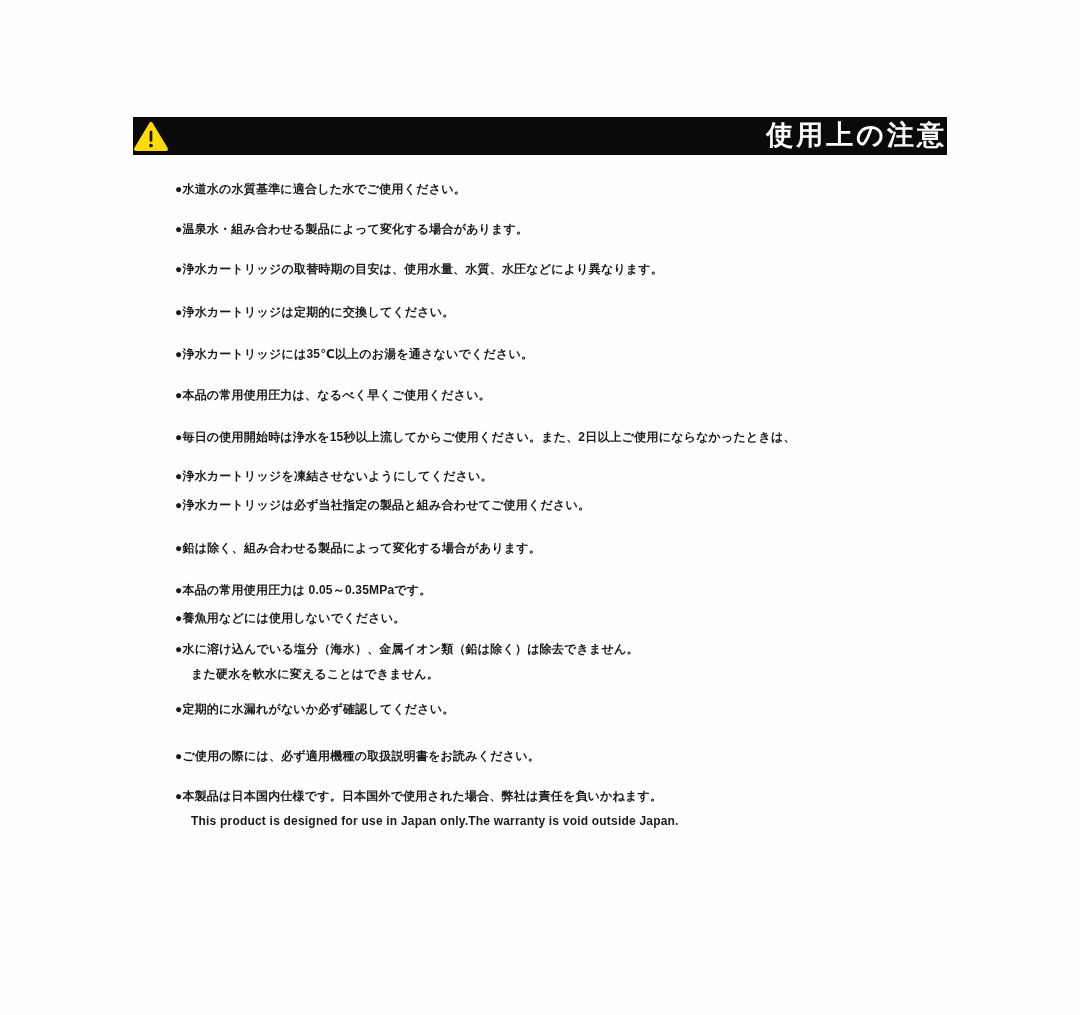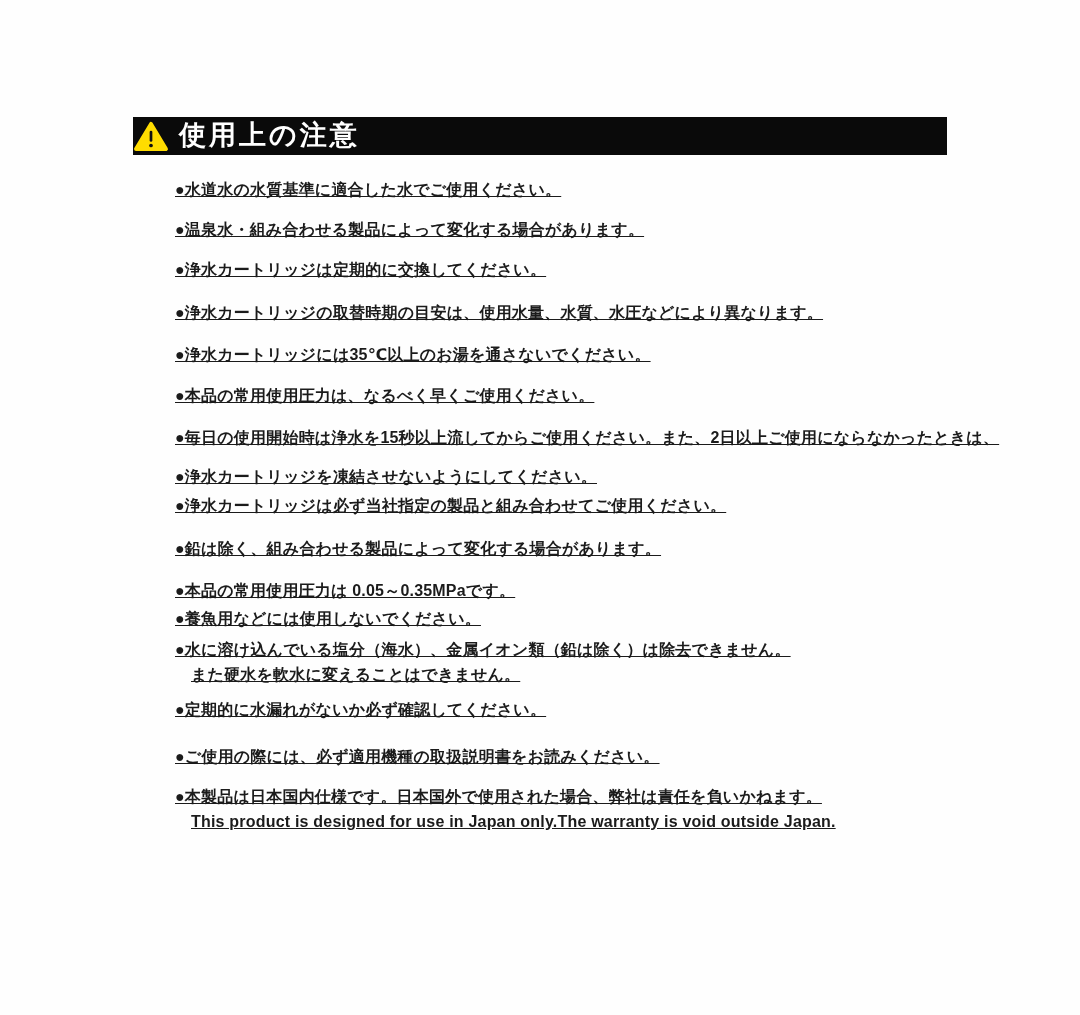--- a/index.html
+++ b/index.html
@@ -18,21 +18,21 @@
   }
   .header-bar {
     position: absolute;
     left: 133px;
     top: 117px;
     width: 814px;
     height: 38px;
     background: #0a0a0a;
     display: flex;
     align-items: center;
-    justify-content: flex-start;
+    justify-content: space-between;
     gap: 10px;
   }
   .warn-icon { display: flex; align-items: center; }
   .warn-icon svg { width: 36px; height: 31px; display: block; }
   .header-title {
     color: #ffffff;
     font-size: 27px;
     font-weight: bold;
     letter-spacing: 3px;
     line-height: 1;
@@ -40,23 +40,22 @@
   }
   .notice-list {
     position: absolute;
     left: 175px;
     top: 155px;
     width: 800px;
     margin: 0;
     padding: 0;
     list-style: none;
     color: #1b1b1b;
-    font-size: 16px;
+    font-size: 12px;
     font-weight: 600;
-    text-decoration: underline;
   }
   .notice-list li { padding-left: 16px; }
   .notice-list li div {
     line-height: 25px;
     white-space: nowrap;
     letter-spacing: 0.2px;
   }
   .notice-list li div.first { text-indent: -16px; }
   .notice-list li:nth-child(1)  { margin-top: 22px; }
   .notice-list li:nth-child(2)  { margin-top: 15px; }
@@ -92,24 +91,24 @@
   </div>
 
   <ul class="notice-list">
     <li>
       <div class="first">●水道水の水質基準に適合した水でご使用ください。</div>
     </li>
     <li>
       <div class="first">●温泉水・組み合わせる製品によって変化する場合があります。</div>
     </li>
     <li>
-      <div class="first">●浄水カートリッジは定期的に交換してください。</div>
+      <div class="first">●浄水カートリッジの取替時期の目安は、使用水量、水質、水圧などにより異なります。</div>
     </li>
     <li>
-      <div class="first">●浄水カートリッジの取替時期の目安は、使用水量、水質、水圧などにより異なります。</div>
+      <div class="first">●浄水カートリッジは定期的に交換してください。</div>
     </li>
     <li>
       <div class="first">●浄水カートリッジには35℃以上のお湯を通さないでください。</div>
     </li>
     <li>
       <div class="first">●本品の常用使用圧力は、なるべく早くご使用ください。</div>
     </li>
     <li>
       <div class="first">●毎日の使用開始時は浄水を15秒以上流してからご使用ください。また、2日以上ご使用にならなかったときは、</div>
     </li>

